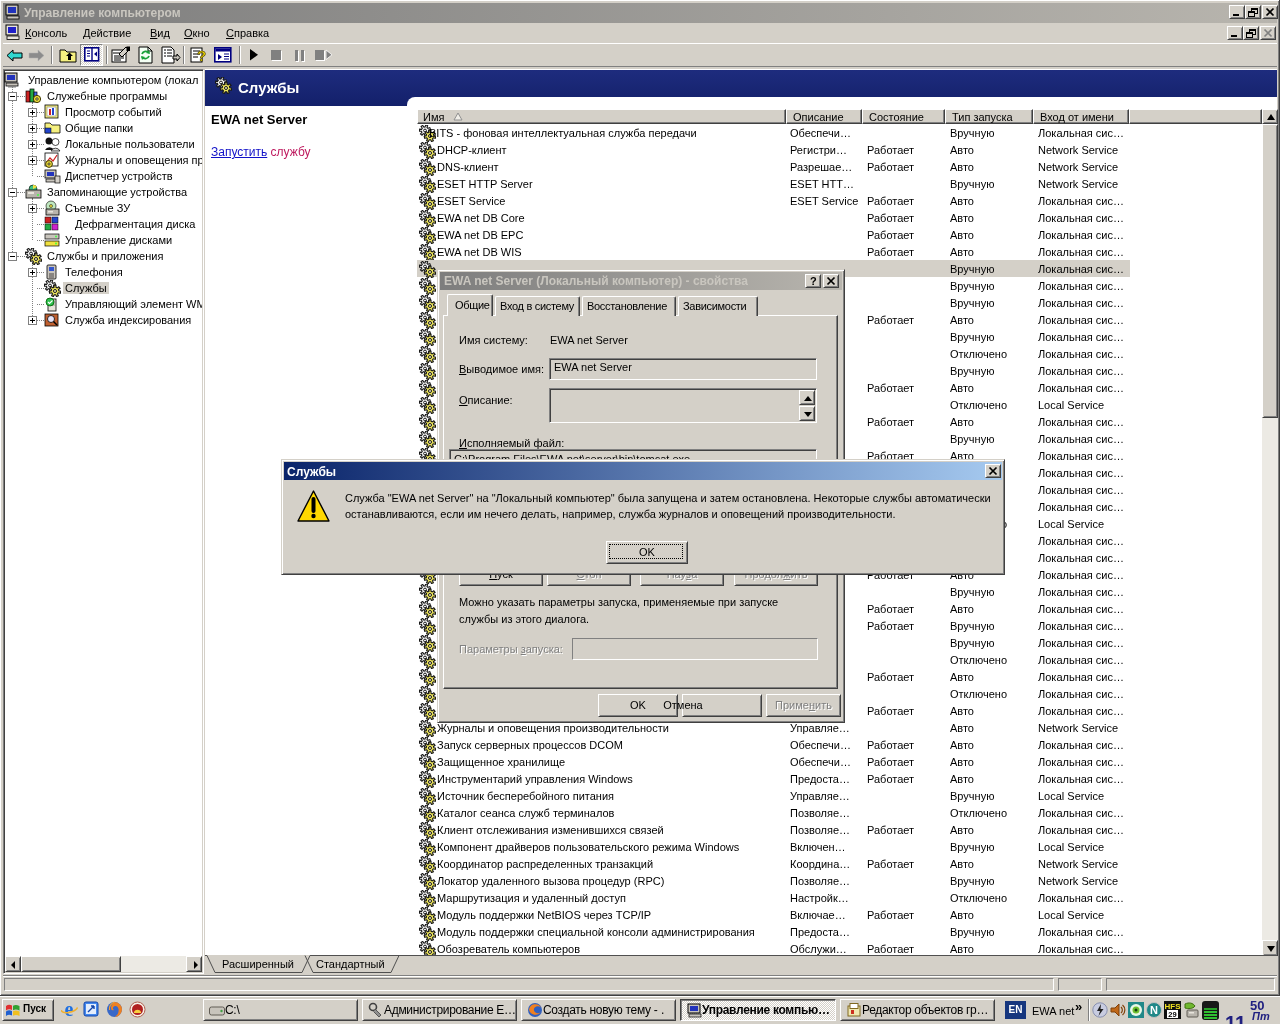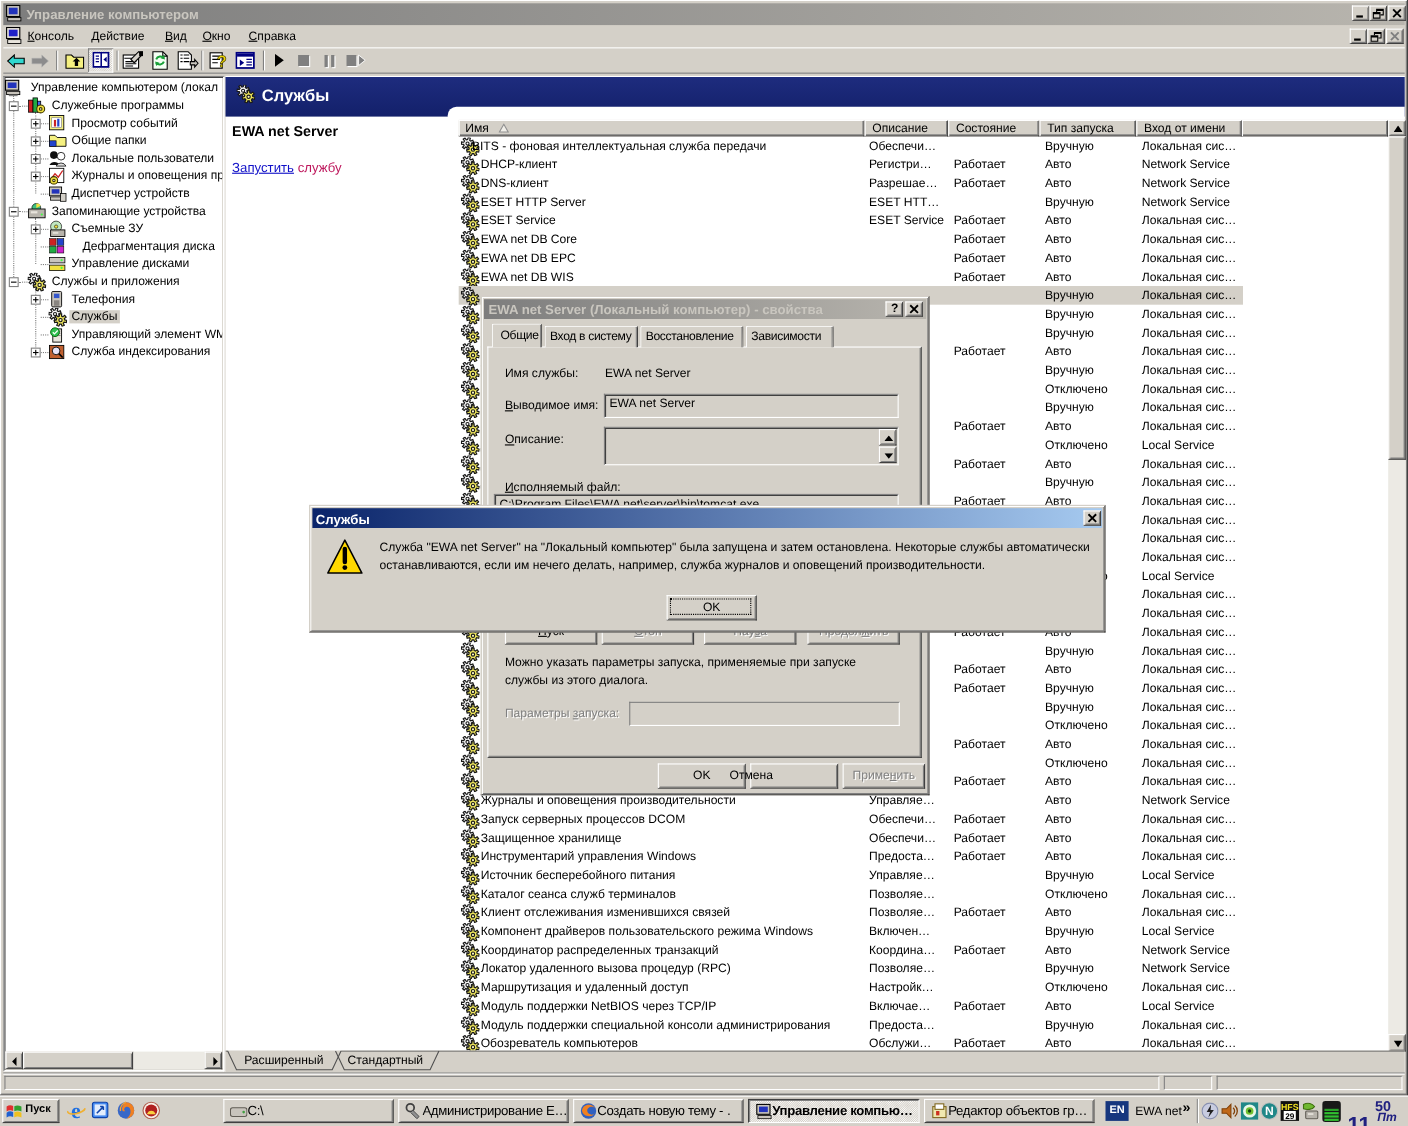--- a/index.html
+++ b/index.html
@@ -697,21 +697,21 @@
     </div>
 <div class="abs" style="left:447px;top:294px;width:46px;height:22px;background:#D4D0C8;border-top:1px solid #FFFFFF;border-left:1px solid #FFFFFF;border-right:1px solid #404040;border-top-left-radius:2px;border-top-right-radius:2px;box-shadow:inset -1px 0 0 #808080;z-index:3;"></div>
     <div class="abs nw" style="left:455px;top:299px;letter-spacing:-0.3px;z-index:4;">Общие</div>
     <div class="abs" style="left:495px;top:296px;width:85px;height:20px;background:#D4D0C8;border-top:1px solid #FFFFFF;border-left:1px solid #FFFFFF;border-right:1px solid #404040;border-top-left-radius:2px;border-top-right-radius:2px;box-shadow:inset -1px 0 0 #808080;z-index:2;"></div>
     <div class="abs nw" style="left:500px;top:300px;letter-spacing:-0.3px;z-index:4;">Вход в систему</div>
     <div class="abs" style="left:582px;top:296px;width:94px;height:20px;background:#D4D0C8;border-top:1px solid #FFFFFF;border-left:1px solid #FFFFFF;border-right:1px solid #404040;border-top-left-radius:2px;border-top-right-radius:2px;box-shadow:inset -1px 0 0 #808080;z-index:2;"></div>
     <div class="abs nw" style="left:587px;top:300px;letter-spacing:-0.3px;z-index:4;">Восстановление</div>
     <div class="abs" style="left:678px;top:296px;width:80px;height:20px;background:#D4D0C8;border-top:1px solid #FFFFFF;border-left:1px solid #FFFFFF;border-right:1px solid #404040;border-top-left-radius:2px;border-top-right-radius:2px;box-shadow:inset -1px 0 0 #808080;z-index:2;"></div>
     <div class="abs nw" style="left:683px;top:300px;letter-spacing:-0.3px;z-index:4;">Зависимости</div>
     <div class="abs" style="left:443px;top:315px;width:395px;height:374px;background:#D4D0C8;border-top:1px solid #FFFFFF;border-left:1px solid #FFFFFF;border-right:1px solid #404040;border-bottom:1px solid #404040;box-shadow:inset -1px -1px 0 #808080;z-index:1;"></div>
-<div class="abs nw" style="left:459px;top:334px;z-index:4;">Имя службы:</div>
+<div class="abs nw" style="left:459px;top:334px;z-index:4;">Имя систему:</div>
     <div class="abs nw" style="left:550px;top:334px;z-index:4;">EWA net Server</div>
 <div class="abs nw" style="left:459px;top:363px;z-index:4;"><u>В</u>ыводимое имя:</div>
     <div class="abs tbx" style="left:549px;top:358px;width:268px;height:22px;background:#D4D0C8;z-index:4;"></div>
     <div class="abs nw" style="left:554px;top:361px;z-index:4;">EWA net Server</div>
 <div class="abs nw" style="left:459px;top:394px;z-index:4;"><u>О</u>писание:</div>
     <div class="abs tbx" style="left:549px;top:388px;width:268px;height:35px;background:#D4D0C8;z-index:4;"></div>
     <div class="abs btn" style="left:799px;top:390px;width:16px;height:15px;z-index:4;">
       <svg style="position:absolute;left:4px;top:5px" width="8" height="6">
         <path d="M4 0 L8 5 L0 5 Z" fill="#000"></path>
       </svg>

